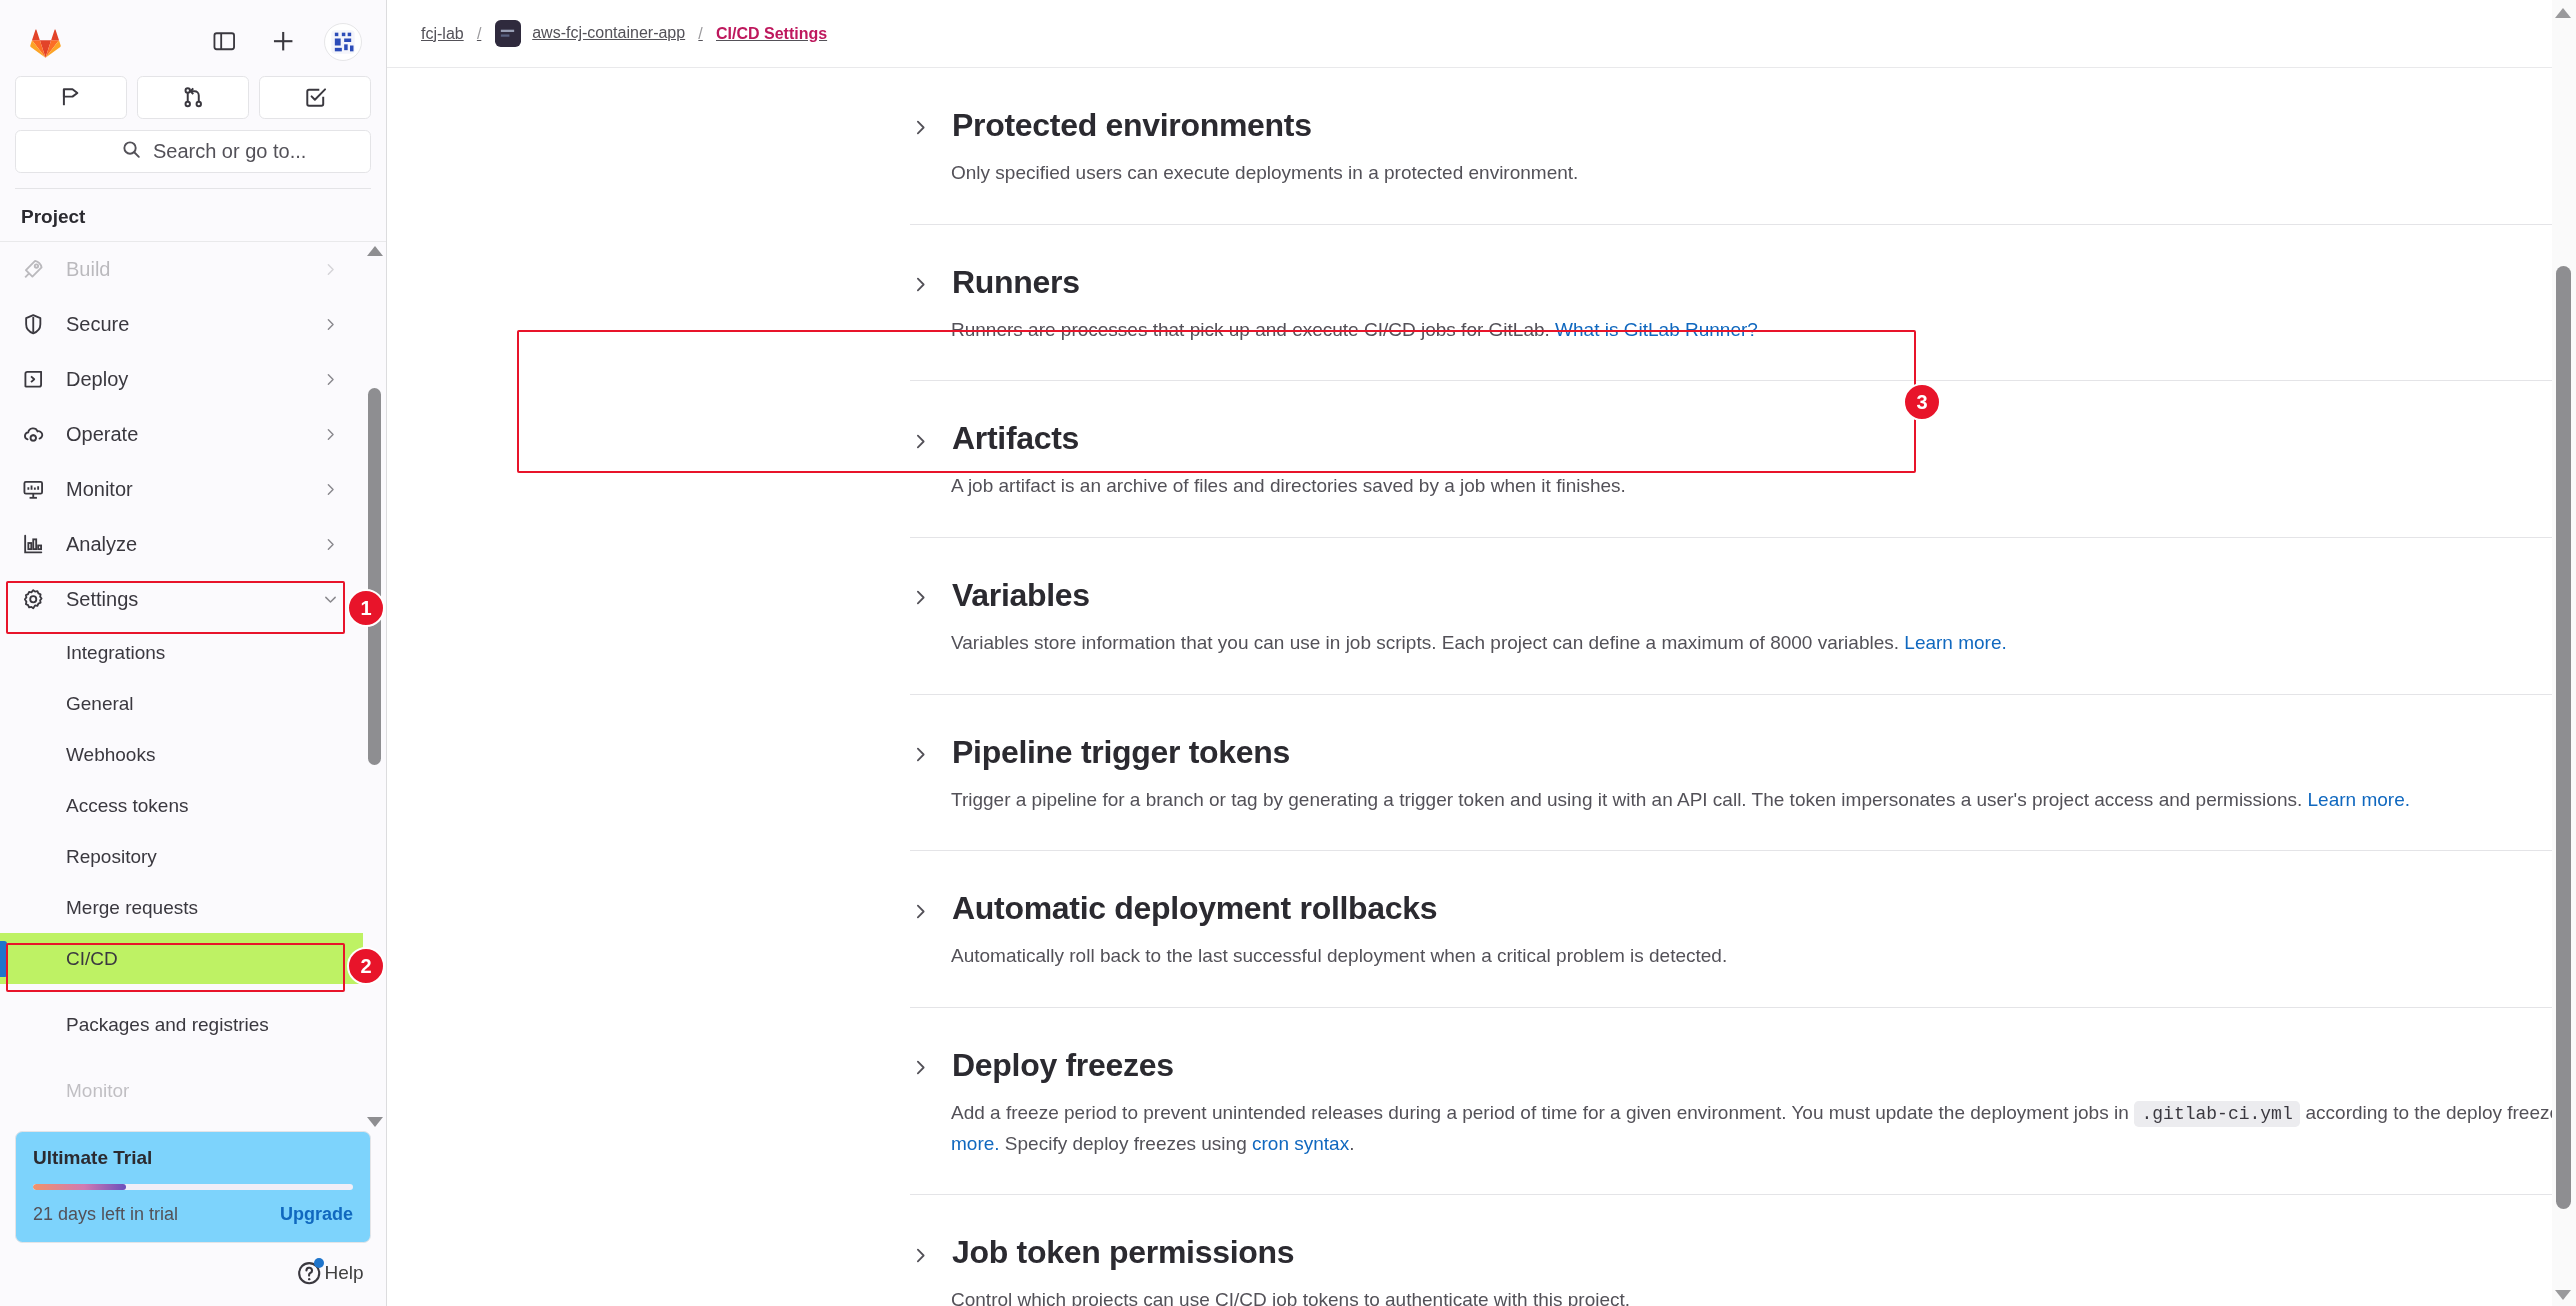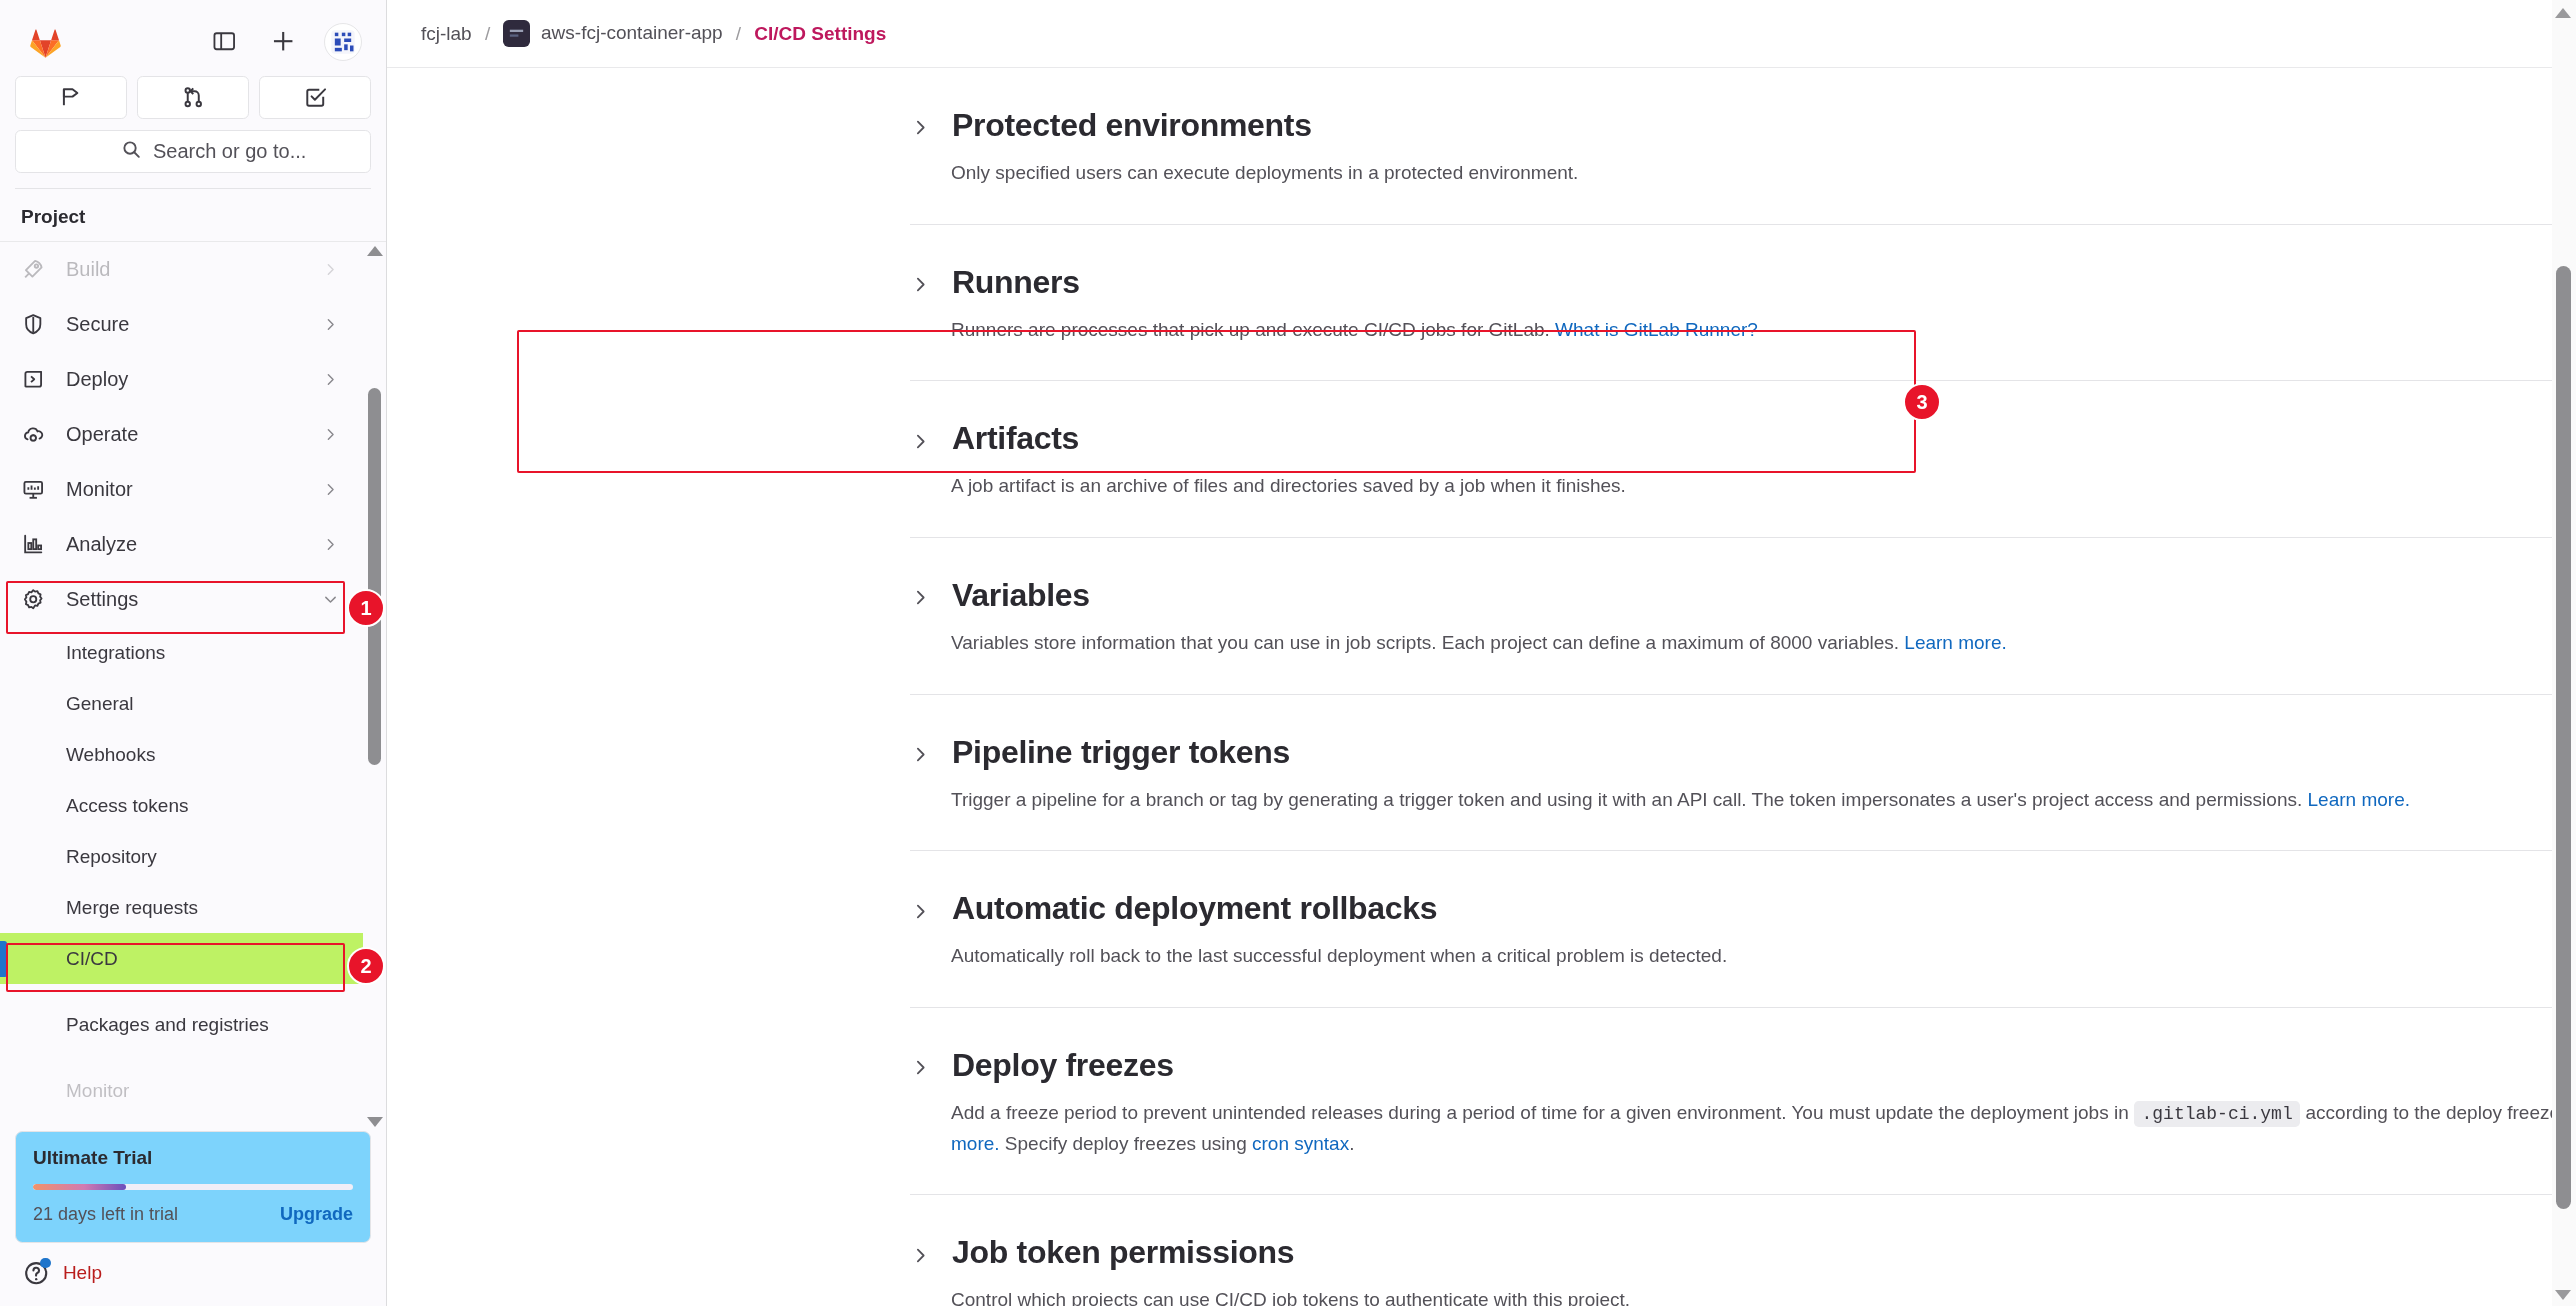--- a/index.html
+++ b/index.html
@@ -127,40 +127,41 @@
   .trial-bar-fill {
     height: 100%; width: 29%; border-radius: 3.8px;
     background: linear-gradient(90deg, #f0936a 0%, #d07ab2 55%, #6b4fbb 100%);
   }
   .trial-foot {
     margin-top: 13.2px; display: flex; align-items: center;
     justify-content: space-between; font-size: 18px; color: #535158;
   }
   .trial-upgrade { color: #1068bf; font-weight: bold; cursor: pointer; }
   .help-row {
-    display: flex; align-items: center; gap: 14px;
-    padding: 0 7.5px 21px 7.5px; font-size: 19px; color: #b91c1c;
+    display: flex; align-items: center; gap: 2px;
+    padding: 0 7.5px 21px 7.5px; font-size: 19px; color: #404040;
     cursor: pointer;
+    justify-content: flex-end;
   }
   .help-icon { position: relative; width: 26.4px; height: 26.4px; }
   .help-dot {
     position: absolute; right: -1.9px; top: -1.9px; width: 10.4px; height: 10.4px;
     background: #1f75cb; border-radius: 50%;
   }
 
   
   .main {
     flex: 1 1 auto; height: 1307px; position: relative;
     display: flex; flex-direction: column; background: #fff;
     overflow: hidden;
   }
   .breadcrumb-bar {
     height: 68px; flex: 0 0 68px; display: flex; align-items: center;
     padding: 0 34px; border-bottom: 0.9px solid #e9e9eb;
-    font-size: 19px; color: #535158; gap: 0;
+    font-size: 16px; color: #535158; gap: 0; text-decoration: underline;
   }
   .bc-link { color: #535158; cursor: pointer; }
   .bc-sep { color: #9c9b9e; margin: 0 13.2px; }
   .bc-proj { display: flex; align-items: center; gap: 11.3px; cursor: pointer; }
   .bc-avatar {
     width: 26.4px; height: 26.4px; border-radius: 5.7px;
     background: #2f2a3d; display: flex; align-items: center;
     justify-content: center;
   }
   .bc-current { color: #be185d; font-weight: bold; cursor: pointer; }

